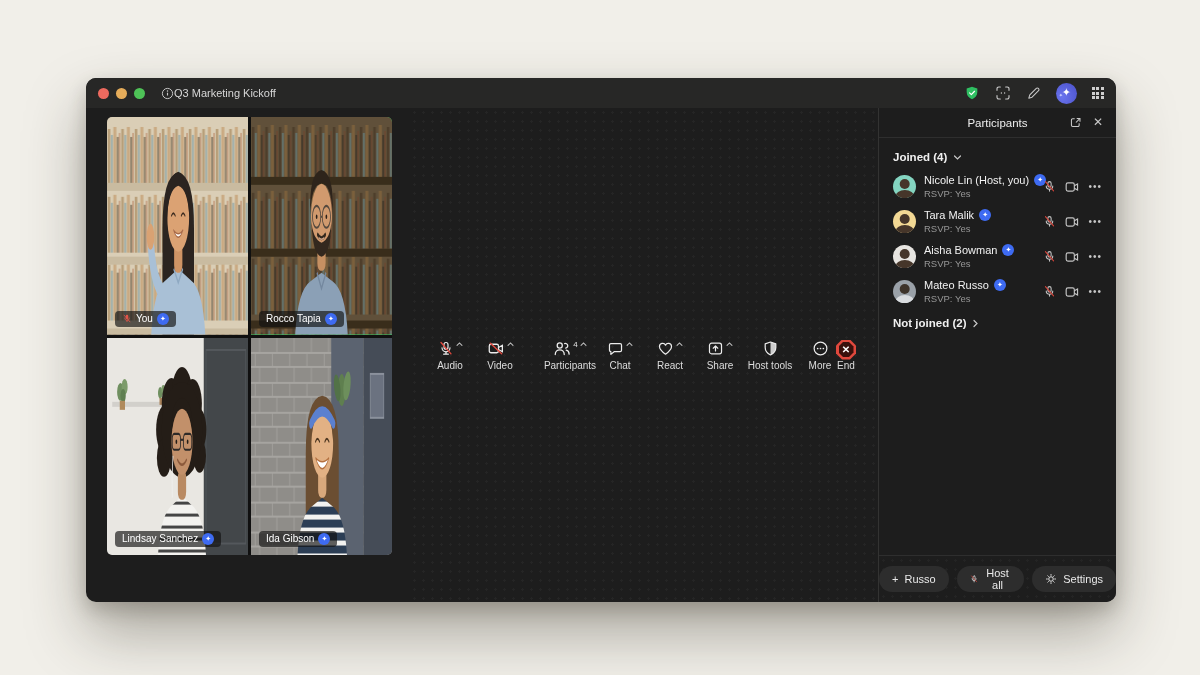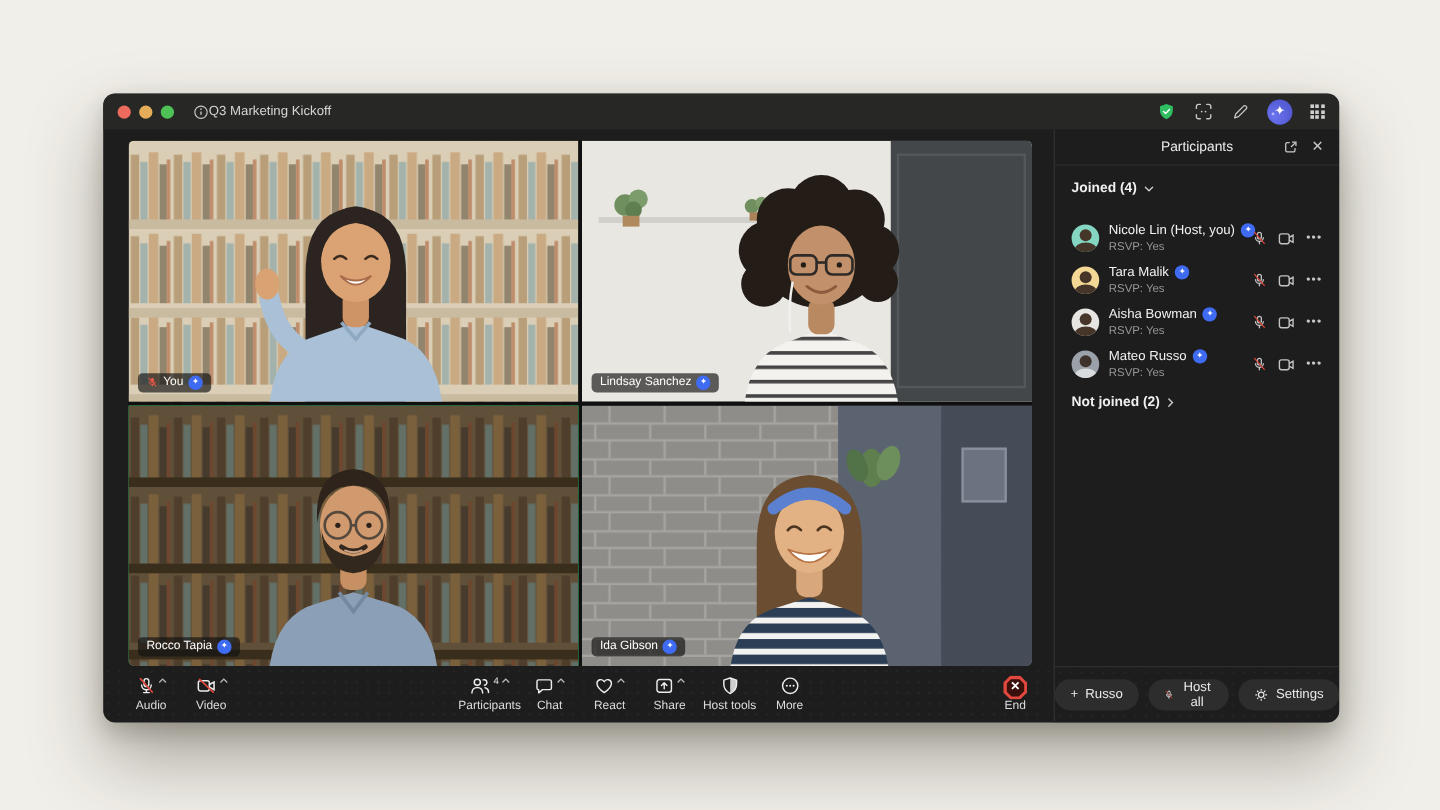--- a/index.html
+++ b/index.html
@@ -15,21 +15,21 @@
   .wtitle{display:flex;align-items:center;gap:0;color:#d6d6d6;font-size:11px}
   .tb-right{margin-left:auto;display:flex;align-items:center;gap:15px}
   .ai-bubble{width:21px;height:21px;border-radius:50%;background:radial-gradient(circle at 30% 65%,#6a74ee,#4a50c8);position:relative;cursor:pointer}
   .ai-bubble .sp1{position:absolute;left:6px;top:3px;color:#fff;font-size:11px}
   .ai-bubble .sp2{position:absolute;left:3px;top:9px;color:#cdd3ff;font-size:5px}
   .grid9{display:grid;grid-template-columns:repeat(3,3px);grid-gap:1.6px;cursor:pointer}
   .grid9 i{width:3px;height:3px;background:#cfcfcf;display:block}
 
   
   .wbody{flex:1;display:flex;min-height:0}
-  .main{width:792px;flex:0 0 792px;display:flex;flex-direction:column}
+  .main{width:792px;flex:0 0 792px;display:flex;flex-direction:row}
   .video-grid{margin:9px 18px 0 21px;width:753px;height:438px;display:grid;grid-template-columns:1fr 1fr;grid-template-rows:1fr 1fr;gap:3px;background:#101010;border-radius:5px;overflow:hidden}
   .tile{position:relative;overflow:hidden;background:#303030;cursor:pointer}
   .tile.active{outline:2px solid #2fd566;outline-offset:-2px}
   .scene{position:absolute;inset:0;width:100%;height:100%;display:block}
   .tag{position:absolute;left:8px;bottom:8px;display:flex;align-items:center;gap:4px;background:rgba(16,16,16,.66);border-radius:4px;padding:2px 7px;color:#fff;font-size:10px;line-height:12px}
   .badge{width:12px;height:12px;border-radius:50%;background:#3e6bf2;color:#fff;font-size:7px;line-height:12px;text-align:center;flex:0 0 12px}
 
   
   .toolbar{flex:1;display:flex;align-items:center;padding:0 8px 0 16px;
     background-image:radial-gradient(rgba(255,255,255,.035) 1px,transparent 1.2px);background-size:9px 9px}
@@ -47,21 +47,21 @@
   
   .sidebar{flex:1;border-left:1px solid #333332;background:#1d1d1d;display:flex;flex-direction:column;min-width:0}
   .sb-head{flex:0 0 29px;display:flex;align-items:center;justify-content:center;position:relative;border-bottom:1px solid #2e2e2e;color:#ededed;font-size:11.5px}
   .sb-head .popout{position:absolute;right:34px;top:8px;cursor:pointer;background:none;border:none;padding:0}
   .sb-head .close{position:absolute;right:13px;top:7px;color:#c9c9c9;font-size:12px;cursor:pointer;background:none;border:none;padding:0}
   .sb-search{margin:13px 12px 0;position:relative}
   .sb-search input{width:100%;box-sizing:border-box;height:23px;background:transparent;border:1px solid #5a5a5a;border-radius:8px;color:#ddd;font-size:11px;padding:0 8px 0 26px;outline:none;font-family:"Liberation Sans",sans-serif}
   .sb-search input::placeholder{color:#8d8d8d}
   .sb-search .mag{position:absolute;left:8px;top:5px}
   .sb-section{margin:13px 14px 0;display:flex;align-items:center;gap:6px;color:#f0f0f0;font-size:11.5px;font-weight:bold;cursor:pointer;background:none;border:none;padding:0}
-  .rows{margin-top:18px}
+  .rows{margin-top:6px}
   .prow{display:flex;align-items:center;padding:5px 14px;gap:8px}
   .av{width:23px;height:23px;border-radius:50%;flex:0 0 23px;position:relative;overflow:hidden}
   .av::before{content:"";position:absolute;left:50%;top:16%;width:46%;height:46%;transform:translateX(-50%);border-radius:50%;background:#46362a}
   .av::after{content:"";position:absolute;left:50%;top:64%;width:84%;height:58%;transform:translateX(-50%);border-radius:50% 50% 0 0;background:#46362a}
   .av0{background:#84d5c1}.av1{background:#f2d894}.av2{background:#e7e5e1}
   .av3{background:#9aa1a8}.av3::after{background:#d9dcdf}.av3::before{background:#3d332a}
   .pinfo{flex:1;min-width:0}
   .pname{color:#f2f2f2;font-size:11px;display:flex;gap:5px;align-items:center;white-space:nowrap}
   .prsvp{color:#979797;font-size:9.5px;margin-top:2px}
   .picons{display:flex;align-items:center;gap:9px}
@@ -162,20 +162,61 @@
               <path d="M177,113 Q190,128 203,113 Q190,121 177,113 Z" fill="#ffffff" stroke="#a86a48" stroke-width="1.5"></path>
             </g>
           </svg>
           <div class="tag">
             <svg width="10" height="11" viewBox="0 0 24 24">
                 <rect x="9" y="3" width="6" height="10" rx="3" fill="#e25549"></rect>
                 <path d="M6.5,11 a5.5,5.5 0 0 0 11,0 M12,16.5 v3" stroke="#e25549" stroke-width="2" fill="none" stroke-linecap="round"></path>
                 <path d="M5,4 L19,20" stroke="#e25549" stroke-width="2" stroke-linecap="round"></path>
               </svg>
             <span>You</span>
+            <span class="badge">✦</span>
+          </div>
+        </div>
+
+        <div class="tile active">
+          <svg class="scene" viewBox="0 0 376 218" preserveAspectRatio="none">
+            <defs>
+              <pattern id="bk3" width="36" height="66" patternUnits="userSpaceOnUse">
+                <rect width="36" height="66" fill="#6b5a41"></rect>
+                <rect x="2" y="10" width="7" height="56" fill="#574630"></rect>
+                <rect x="10" y="16" width="6" height="50" fill="#6f7d74"></rect>
+                <rect x="17" y="8" width="8" height="58" fill="#8a6b43"></rect>
+                <rect x="26" y="18" width="6" height="48" fill="#4f4231"></rect>
+                <rect x="32" y="14" width="3" height="52" fill="#7b4f34"></rect>
+              </pattern>
+            </defs>
+            <rect width="376" height="218" fill="url(#bk3)"></rect>
+            <rect y="60" width="376" height="8" fill="#40331f"></rect>
+            <rect y="132" width="376" height="8" fill="#40331f"></rect>
+            <rect y="204" width="376" height="8" fill="#40331f"></rect>
+            <rect width="376" height="218" fill="#000000" opacity="0.10"></rect>
+            <g>
+              <path d="M118,218 Q124,174 158,165 L188,156 L218,165 Q252,174 258,218 Z" fill="#8ba0b6"></path>
+              <path d="M176,156 L188,172 L200,156" fill="none" stroke="#74889f" stroke-width="3"></path>
+              <rect x="177" y="124" width="22" height="30" rx="8" fill="#c69062"></rect>
+              <ellipse cx="188" cy="100" rx="28" ry="33" fill="#d19a6e"></ellipse>
+              <path d="M161,102 Q163,138 188,140 Q213,138 215,102 Q213,122 188,126 Q163,122 161,102 Z" fill="#33281e"></path>
+              <path d="M178,118 Q188,125 198,118" stroke="#33281e" stroke-width="4" fill="none" stroke-linecap="round"></path>
+              <path d="M181,121 Q188,124 195,121" stroke="#c9a186" stroke-width="1.6" fill="none" stroke-linecap="round"></path>
+              <path d="M158,98 Q154,56 188,53 Q222,56 218,98 Q215,68 188,66 Q161,68 158,98 Z" fill="#2e241b"></path>
+              <g fill="none" stroke="#55493e" stroke-width="2.2">
+                <circle cx="175" cy="100" r="11"></circle>
+                  <circle cx="201" cy="100" r="11"></circle>
+                  <path d="M186,100 h4"></path>
+              </g>
+              <circle cx="175" cy="100" r="2.2" fill="#2b211a"></circle>
+                <circle cx="201" cy="100" r="2.2" fill="#2b211a"></circle>
+            </g>
+          </svg>
+          <div class="tag">
+            <span>Rocco Tapia</span>
             <span class="badge">✦</span>
           </div>
         </div>
 
         <div class="tile">
           <svg class="scene" viewBox="0 0 376 218" preserveAspectRatio="none">
             <defs>
               <pattern id="st2" width="10" height="12" patternUnits="userSpaceOnUse">
                 <rect width="10" height="12" fill="#f3f2ef"></rect>
                 <rect y="8" width="10" height="3" fill="#454545"></rect>
@@ -216,61 +257,20 @@
               <path d="M188,122 Q200,132 212,122" stroke="#8c5a3c" stroke-width="2.5" fill="none" stroke-linecap="round"></path>
               <path d="M176,118 Q172,140 174,160" stroke="#f0f0ee" stroke-width="2" fill="none"></path>
             </g>
           </svg>
           <div class="tag">
             <span>Lindsay Sanchez</span>
             <span class="badge">✦</span>
           </div>
         </div>
 
-        <div class="tile active">
-          <svg class="scene" viewBox="0 0 376 218" preserveAspectRatio="none">
-            <defs>
-              <pattern id="bk3" width="36" height="66" patternUnits="userSpaceOnUse">
-                <rect width="36" height="66" fill="#6b5a41"></rect>
-                <rect x="2" y="10" width="7" height="56" fill="#574630"></rect>
-                <rect x="10" y="16" width="6" height="50" fill="#6f7d74"></rect>
-                <rect x="17" y="8" width="8" height="58" fill="#8a6b43"></rect>
-                <rect x="26" y="18" width="6" height="48" fill="#4f4231"></rect>
-                <rect x="32" y="14" width="3" height="52" fill="#7b4f34"></rect>
-              </pattern>
-            </defs>
-            <rect width="376" height="218" fill="url(#bk3)"></rect>
-            <rect y="60" width="376" height="8" fill="#40331f"></rect>
-            <rect y="132" width="376" height="8" fill="#40331f"></rect>
-            <rect y="204" width="376" height="8" fill="#40331f"></rect>
-            <rect width="376" height="218" fill="#000000" opacity="0.10"></rect>
-            <g>
-              <path d="M118,218 Q124,174 158,165 L188,156 L218,165 Q252,174 258,218 Z" fill="#8ba0b6"></path>
-              <path d="M176,156 L188,172 L200,156" fill="none" stroke="#74889f" stroke-width="3"></path>
-              <rect x="177" y="124" width="22" height="30" rx="8" fill="#c69062"></rect>
-              <ellipse cx="188" cy="100" rx="28" ry="33" fill="#d19a6e"></ellipse>
-              <path d="M161,102 Q163,138 188,140 Q213,138 215,102 Q213,122 188,126 Q163,122 161,102 Z" fill="#33281e"></path>
-              <path d="M178,118 Q188,125 198,118" stroke="#33281e" stroke-width="4" fill="none" stroke-linecap="round"></path>
-              <path d="M181,121 Q188,124 195,121" stroke="#c9a186" stroke-width="1.6" fill="none" stroke-linecap="round"></path>
-              <path d="M158,98 Q154,56 188,53 Q222,56 218,98 Q215,68 188,66 Q161,68 158,98 Z" fill="#2e241b"></path>
-              <g fill="none" stroke="#55493e" stroke-width="2.2">
-                <circle cx="175" cy="100" r="11"></circle>
-                  <circle cx="201" cy="100" r="11"></circle>
-                  <path d="M186,100 h4"></path>
-              </g>
-              <circle cx="175" cy="100" r="2.2" fill="#2b211a"></circle>
-                <circle cx="201" cy="100" r="2.2" fill="#2b211a"></circle>
-            </g>
-          </svg>
-          <div class="tag">
-            <span>Rocco Tapia</span>
-            <span class="badge">✦</span>
-          </div>
-        </div>
-
         <div class="tile">
           <svg class="scene" viewBox="0 0 376 218" preserveAspectRatio="none">
             <defs>
               <pattern id="brk" width="46" height="30" patternUnits="userSpaceOnUse">
                 <rect width="46" height="30" fill="#8f8d89"></rect>
                 <rect y="14" width="46" height="2" fill="#a6a4a0"></rect>
                 <rect y="28" width="46" height="2" fill="#a6a4a0"></rect>
                 <rect x="22" y="0" width="2" height="14" fill="#a6a4a0"></rect>
                 <rect x="10" y="16" width="2" height="12" fill="#a6a4a0"></rect>
               </pattern>

